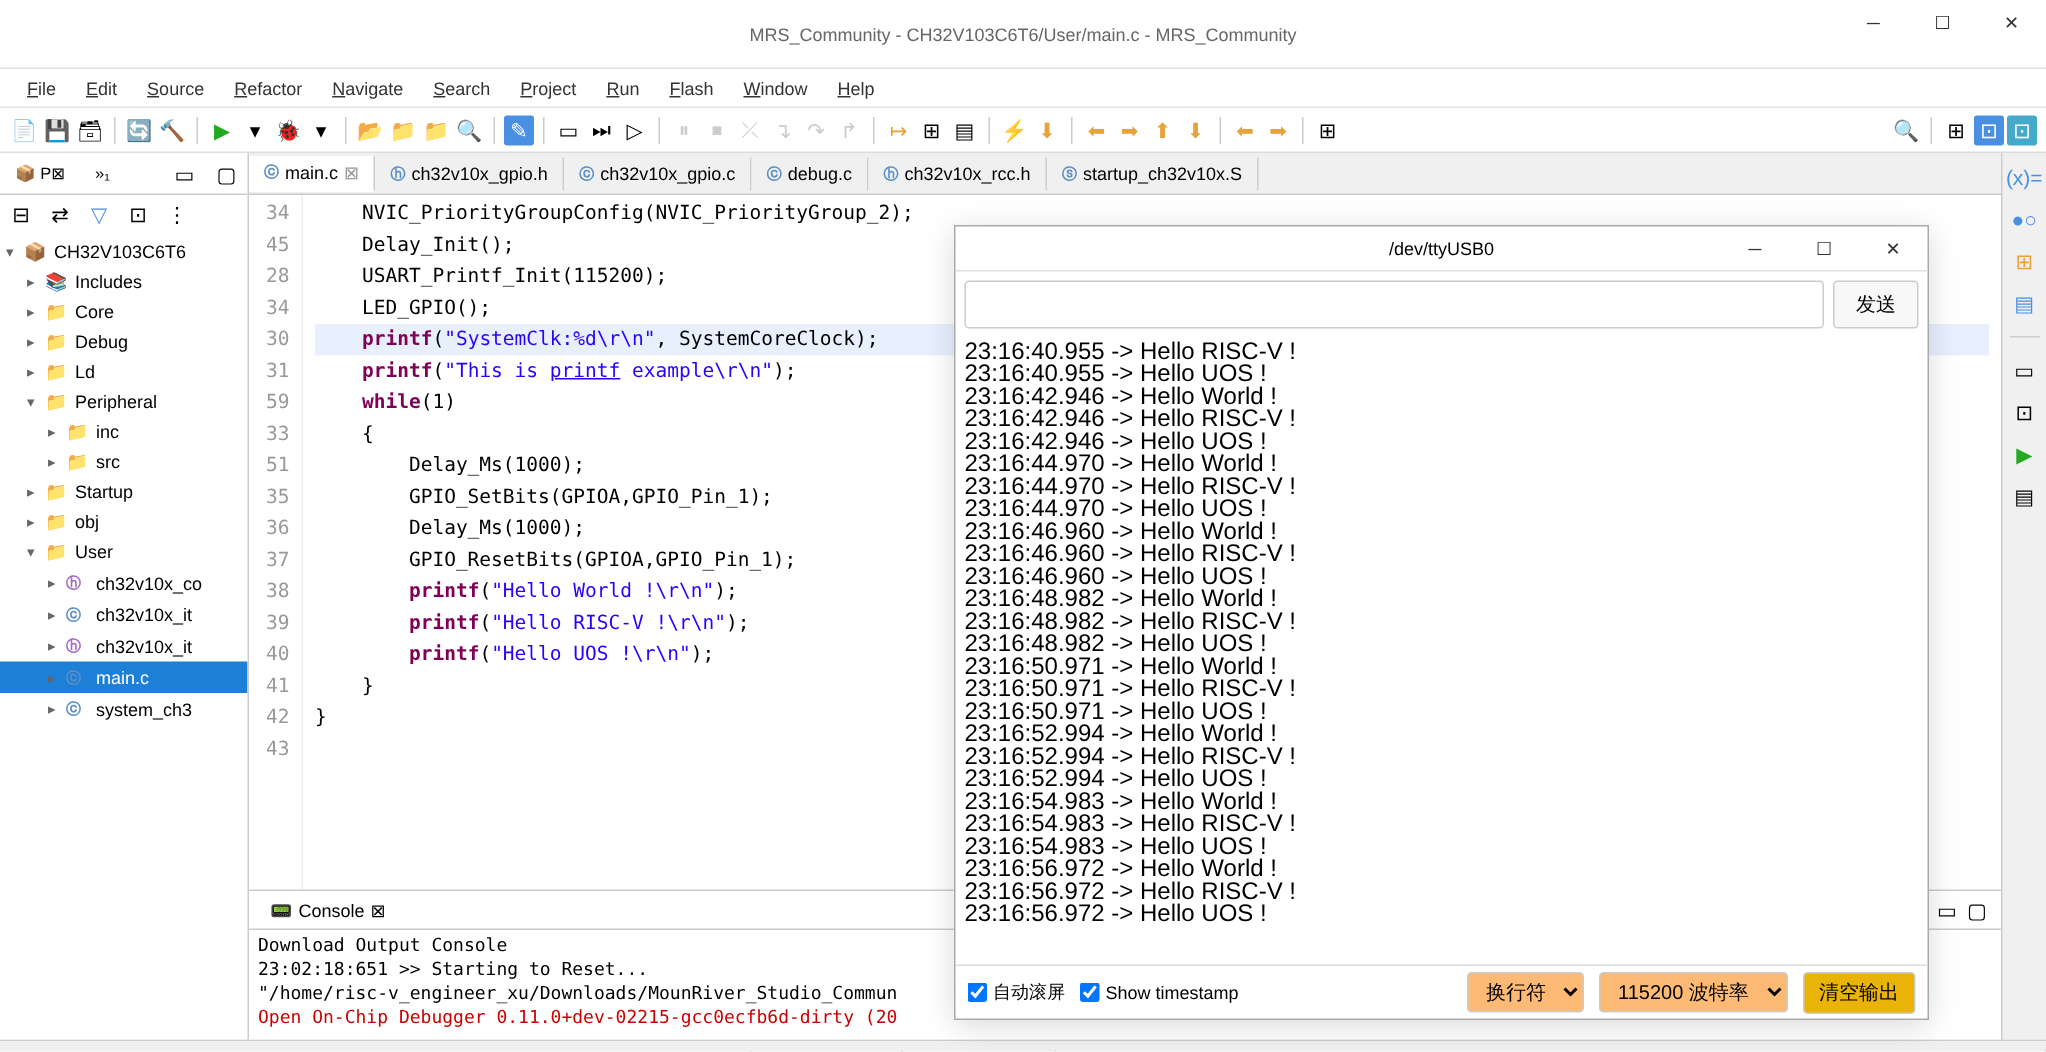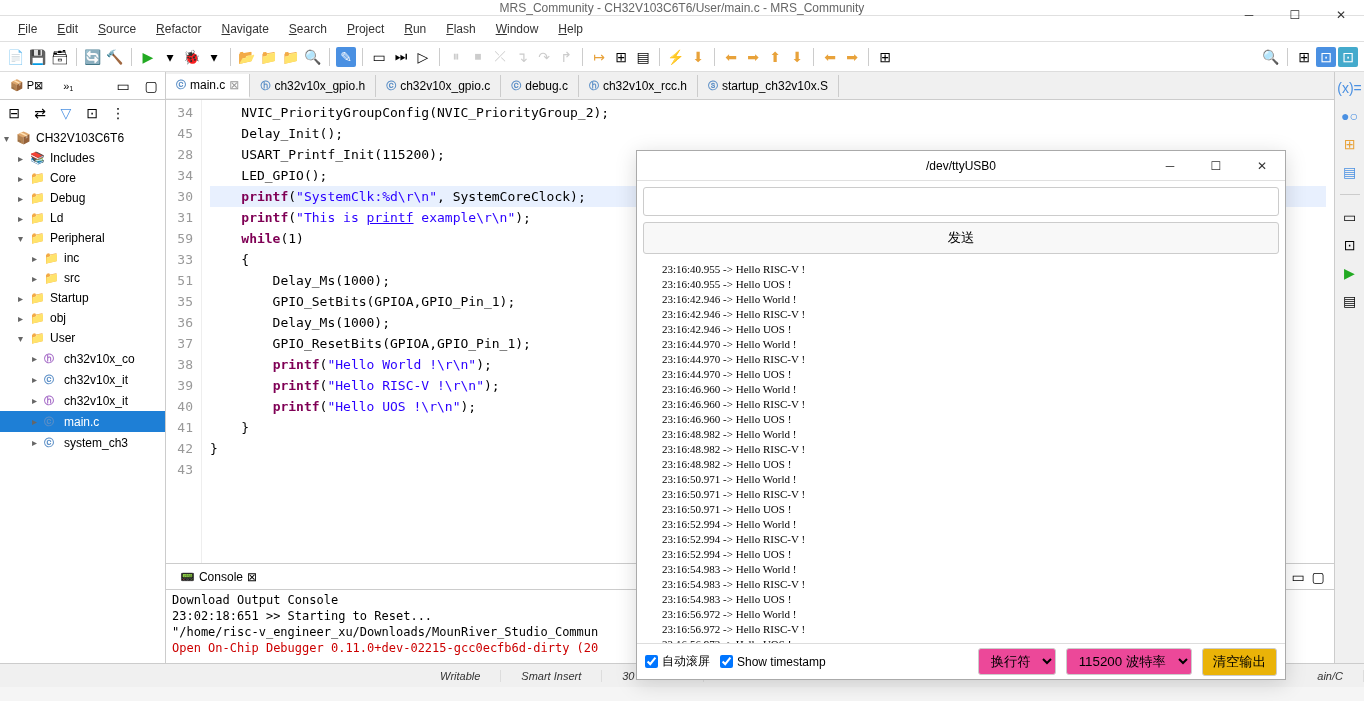--- a/index.html
+++ b/index.html
@@ -1,17 +1,17 @@
 <!DOCTYPE html>
 <html><head>
 <meta charset="utf-8">
 <style>
 * { margin: 0; padding: 0; box-sizing: border-box; }
 body { font-family: -apple-system, "Segoe UI", Arial, sans-serif; font-size: 12px; background: #f5f5f5; width: 1364px; height: 701px; overflow: hidden; position: relative; }
-.titlebar { height: 16px; background: #fff; display: flex; align-items: center; justify-content: center; position: relative; border-bottom: 1px solid #e0e0e0; }
+.titlebar { height: 46px; background: #fff; display: flex; align-items: center; justify-content: center; position: relative; border-bottom: 1px solid #e0e0e0; }
 .titlebar-text { color: #666; font-size: 12px; }
 .window-controls { position: absolute; right: 0; top: 0; display: flex; }
 .window-control { width: 46px; height: 30px; display: flex; align-items: center; justify-content: center; color: #333; cursor: pointer; }
 .menubar { height: 26px; background: #fff; display: flex; align-items: center; padding: 0 8px; border-bottom: 1px solid #e0e0e0; }
 .menu-item { padding: 4px 10px; cursor: pointer; color: #333; }
 .menu-item .underline { text-decoration: underline; }
 .toolbar { height: 30px; background: #fff; display: flex; align-items: center; padding: 0 6px; border-bottom: 1px solid #ddd; gap: 2px; }
 .tb-btn { width: 20px; height: 20px; display: flex; align-items: center; justify-content: center; cursor: pointer; border-radius: 2px; font-size: 14px; }
 .tb-sep { width: 1px; height: 18px; background: #ccc; margin: 0 4px; }
 .main-area { display: flex; height: calc(100% - 110px); }
@@ -41,27 +41,27 @@
 .console-tab { padding: 2px 8px; display: flex; align-items: center; gap: 4px; }
 .console-body { flex: 1; font-family: "Consolas", monospace; font-size: 12px; line-height: 16px; padding: 2px 6px; overflow: auto; }
 .console-body .err { color: #cc0000; }
 .sidebar-right { width: 30px; background: #f0f0f0; border-left: 1px solid #ccc; display: flex; flex-direction: column; align-items: center; padding-top: 6px; gap: 8px; }
 .sr-btn { width: 20px; height: 20px; cursor: pointer; display: flex; align-items: center; justify-content: center; font-size: 14px; }
 .statusbar { height: 24px; background: #f0f0f0; border-top: 1px solid #ccc; display: flex; align-items: center; font-size: 11px; color: #333; }
 .sb-cell { padding: 0 20px; border-right: 1px solid #ddd; font-style: italic; }
 .serial-window { position: absolute; left: 636px; top: 150px; width: 650px; height: 530px; background: #fff; border: 1px solid #aaa; box-shadow: 0 4px 20px rgba(0,0,0,0.15); display: flex; flex-direction: column; z-index: 100; }
 .serial-titlebar { height: 30px; display: flex; align-items: center; justify-content: center; position: relative; border-bottom: 1px solid #e0e0e0; }
 .serial-controls { position: absolute; right: 0; top: 0; display: flex; }
-.serial-input-row { padding: 6px; display: flex; gap: 6px; flex-direction: column; }
+.serial-input-row { padding: 6px; display: flex; gap: 6px; }
 .serial-input { flex: 1; border: 1px solid #ccc; border-radius: 3px; padding: 6px; }
 .serial-send { padding: 6px 14px; border: 1px solid #ccc; border-radius: 3px; background: #f8f8f8; cursor: pointer; }
-.serial-output { flex: 1; font-family: Liberation Serif, serif; font-size: 11px; line-height: 15px; padding: 2px 6px; overflow: auto; white-space: pre; margin-left: 19px; }
+.serial-output { flex: 1; font-family: Liberation Sans, sans-serif; font-size: 16px; line-height: 15px; padding: 2px 6px; overflow: auto; white-space: pre; }
 .serial-bottom { height: 36px; border-top: 1px solid #ddd; display: flex; align-items: center; padding: 0 8px; gap: 10px; }
 .serial-check { display: flex; align-items: center; gap: 4px; }
-.serial-select { border: 1px solid #ccc; padding: 4px 8px; border-radius: 3px; background: #ec4899; }
+.serial-select { border: 1px solid #ccc; padding: 4px 8px; border-radius: 3px; background: #fdba74; }
 .serial-btn { border: 1px solid #ccc; padding: 4px 10px; border-radius: 3px; background: #eab308; cursor: pointer; }
 .folder-icon { color: #d4a84b; }
 .c-icon { color: #5b8fc7; font-weight: bold; font-size: 10px; }
 .h-icon { color: #a56bc7; font-weight: bold; font-size: 10px; }
 </style>
 </head>
 <body>
 
 <div class="titlebar">
   <span class="titlebar-text">MRS_Community - CH32V103C6T6/User/main.c - MRS_Community</span>

